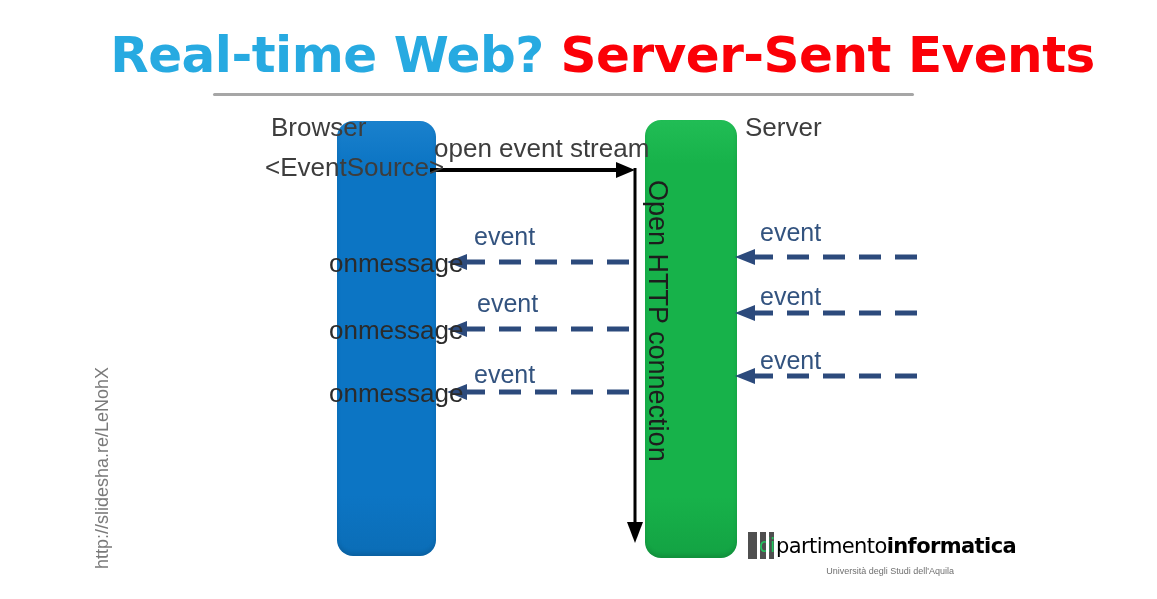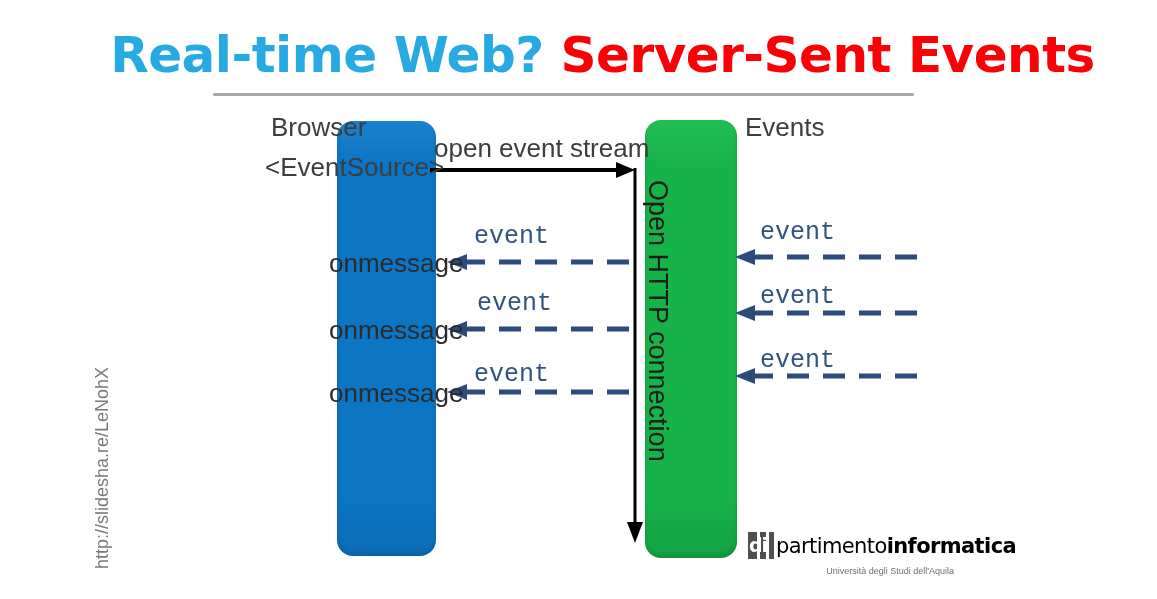--- a/index.html
+++ b/index.html
@@ -140,21 +140,21 @@
   }
 
   
   .dashed-arrow {
     position: absolute;
     height: 18px;
     z-index: 3;
   }
   .evt-label {
     position: absolute;
-    font-family: Liberation Mono, monospace;
+    font-family: Liberation Sans, sans-serif;
     font-size: 25px;
     color: #33537f;
     white-space: nowrap;
     z-index: 4;
   }
   .onmessage-label {
     position: absolute;
     font-family: "Liberation Sans", sans-serif;
     font-size: 26px;
     color: #2b2b2b;
@@ -208,23 +208,24 @@
     background: #ffffff;
   }
   #logo-mark .b1 { left: 9px; }
   #logo-mark .b2 { left: 18px; }
   #logo-mark .di {
     position: absolute;
     left: 1px;
     top: 2px;
     font-family: "DejaVu Sans", sans-serif;
     font-size: 19px;
-    font-weight: bold;
-    color: #ffffff;
+    font-weight: normal;
+    color: #22c55e;
     letter-spacing: -1px;
+    padding-left: 10px;
   }
   #logo-wordmark {
     font-family: "DejaVu Sans", sans-serif;
     font-size: 21px;
     color: #000000;
     letter-spacing: -0.6px;
     white-space: nowrap;
   }
   #logo-wordmark b { font-weight: bold; }
   #logo-sub {
@@ -243,21 +244,21 @@
 
   <div id="title">
     <span class="part-a">Real-time Web?</span><span class="part-b"> Server-Sent Events</span>
   </div>
   <div id="title-rule"></div>
 
   <div id="browser-bar" class="lifeline"></div>
   <div id="server-bar" class="lifeline"></div>
 
   <div id="browser-label" class="endpoint-label">Browser</div>
-  <div id="server-label" class="endpoint-label">Events</div>
+  <div id="server-label" class="endpoint-label">Server</div>
   <div id="open-stream-label">open event stream</div>
 
   <div id="eventsource-label">&lt;EventSource&gt;</div>
   <svg id="open-stream-arrow" viewBox="0 0 205 24">
     <line x1="0" y1="12" x2="190" y2="12" stroke="#000000" stroke-width="4"></line>
     <polygon points="205,12 186,4 186,20" fill="#000000"></polygon>
   </svg>
 
   <svg id="open-conn-arrow" viewBox="0 0 22 375">
     <line x1="11" y1="0" x2="11" y2="358" stroke="#000000" stroke-width="3"></line>

